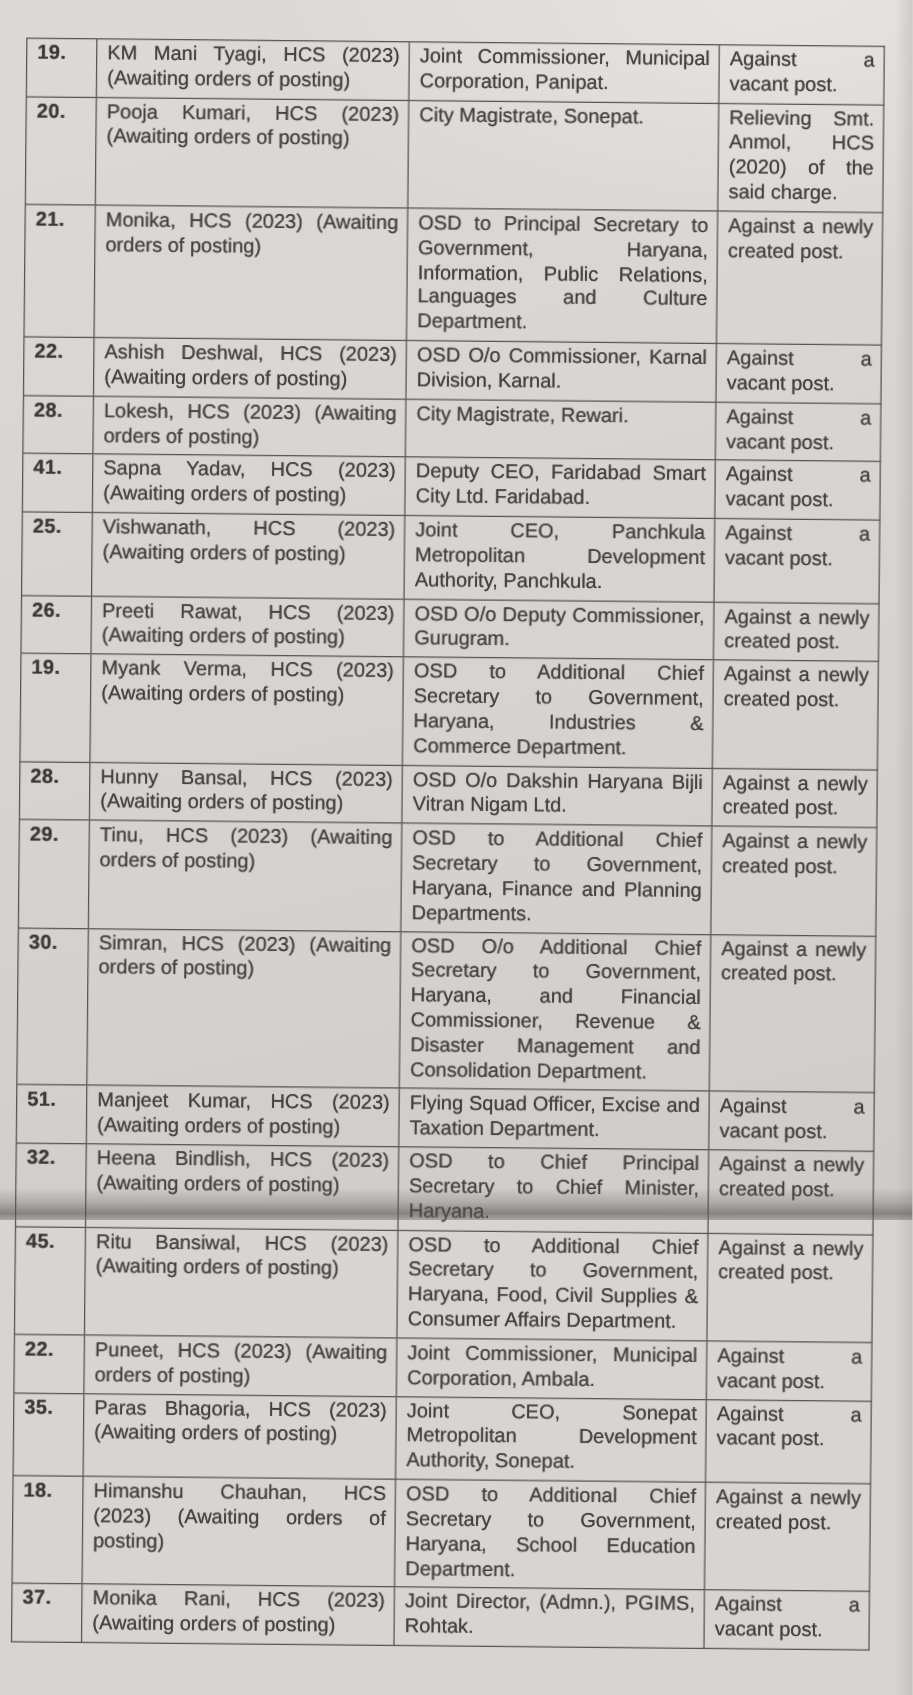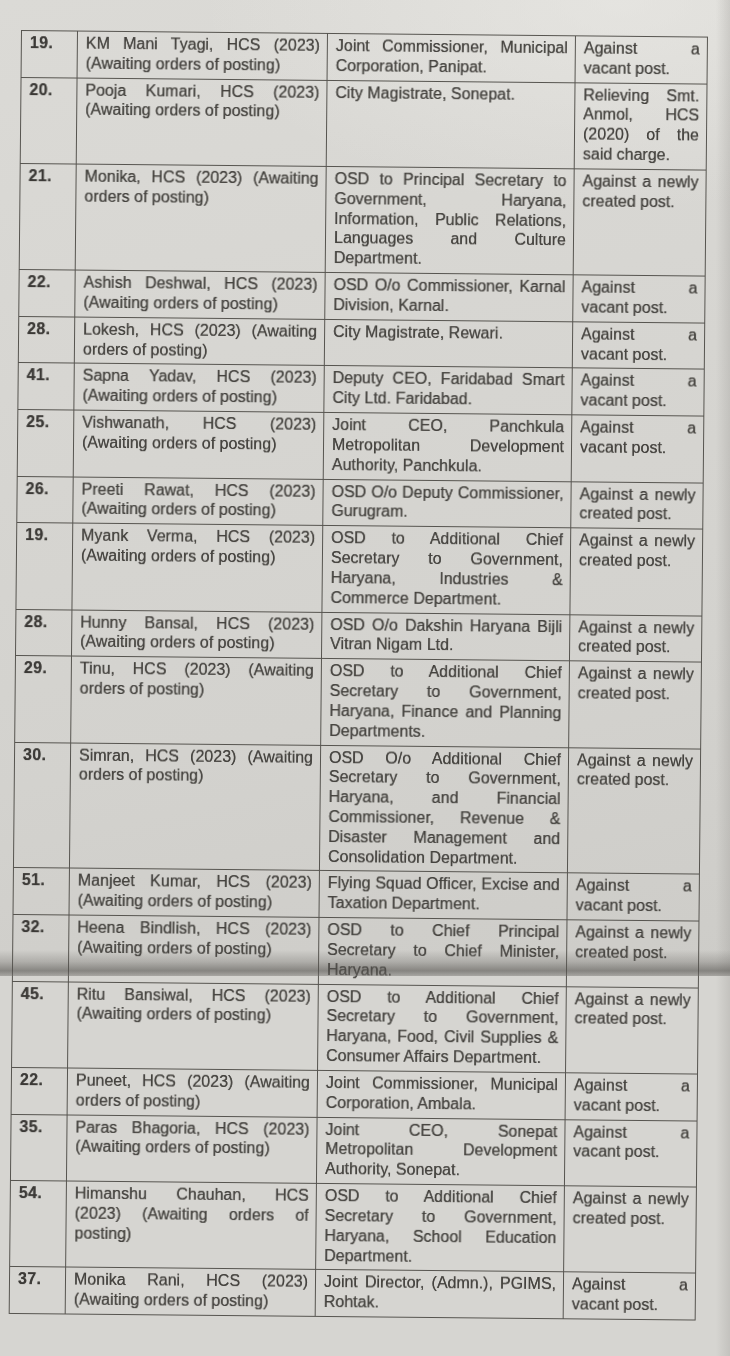--- a/index.html
+++ b/index.html
@@ -203,21 +203,21 @@
   </tr>
 
   <tr>
     <td class="c-sno">35.</td>
     <td class="c-officer">Paras Bhagoria, HCS (2023) (Awaiting orders of posting)</td>
     <td class="c-posting">Joint CEO, Sonepat Metropolitan Development Authority, Sonepat.</td>
     <td class="c-remarks">Against a vacant post.</td>
   </tr>
 
   <tr>
-    <td class="c-sno">54.</td>
+    <td class="c-sno">18.</td>
     <td class="c-officer">Himanshu Chauhan, HCS (2023) (Awaiting orders of posting)</td>
     <td class="c-posting">OSD to Additional Chief Secretary to Government, Haryana, School Education Department.</td>
     <td class="c-remarks">Against a newly created post.</td>
   </tr>
 
   <tr>
     <td class="c-sno">37.</td>
     <td class="c-officer">Monika Rani, HCS (2023) (Awaiting orders of posting)</td>
     <td class="c-posting">Joint Director, (Admn.), PGIMS, Rohtak.</td>
     <td class="c-remarks">Against a vacant post.</td>

